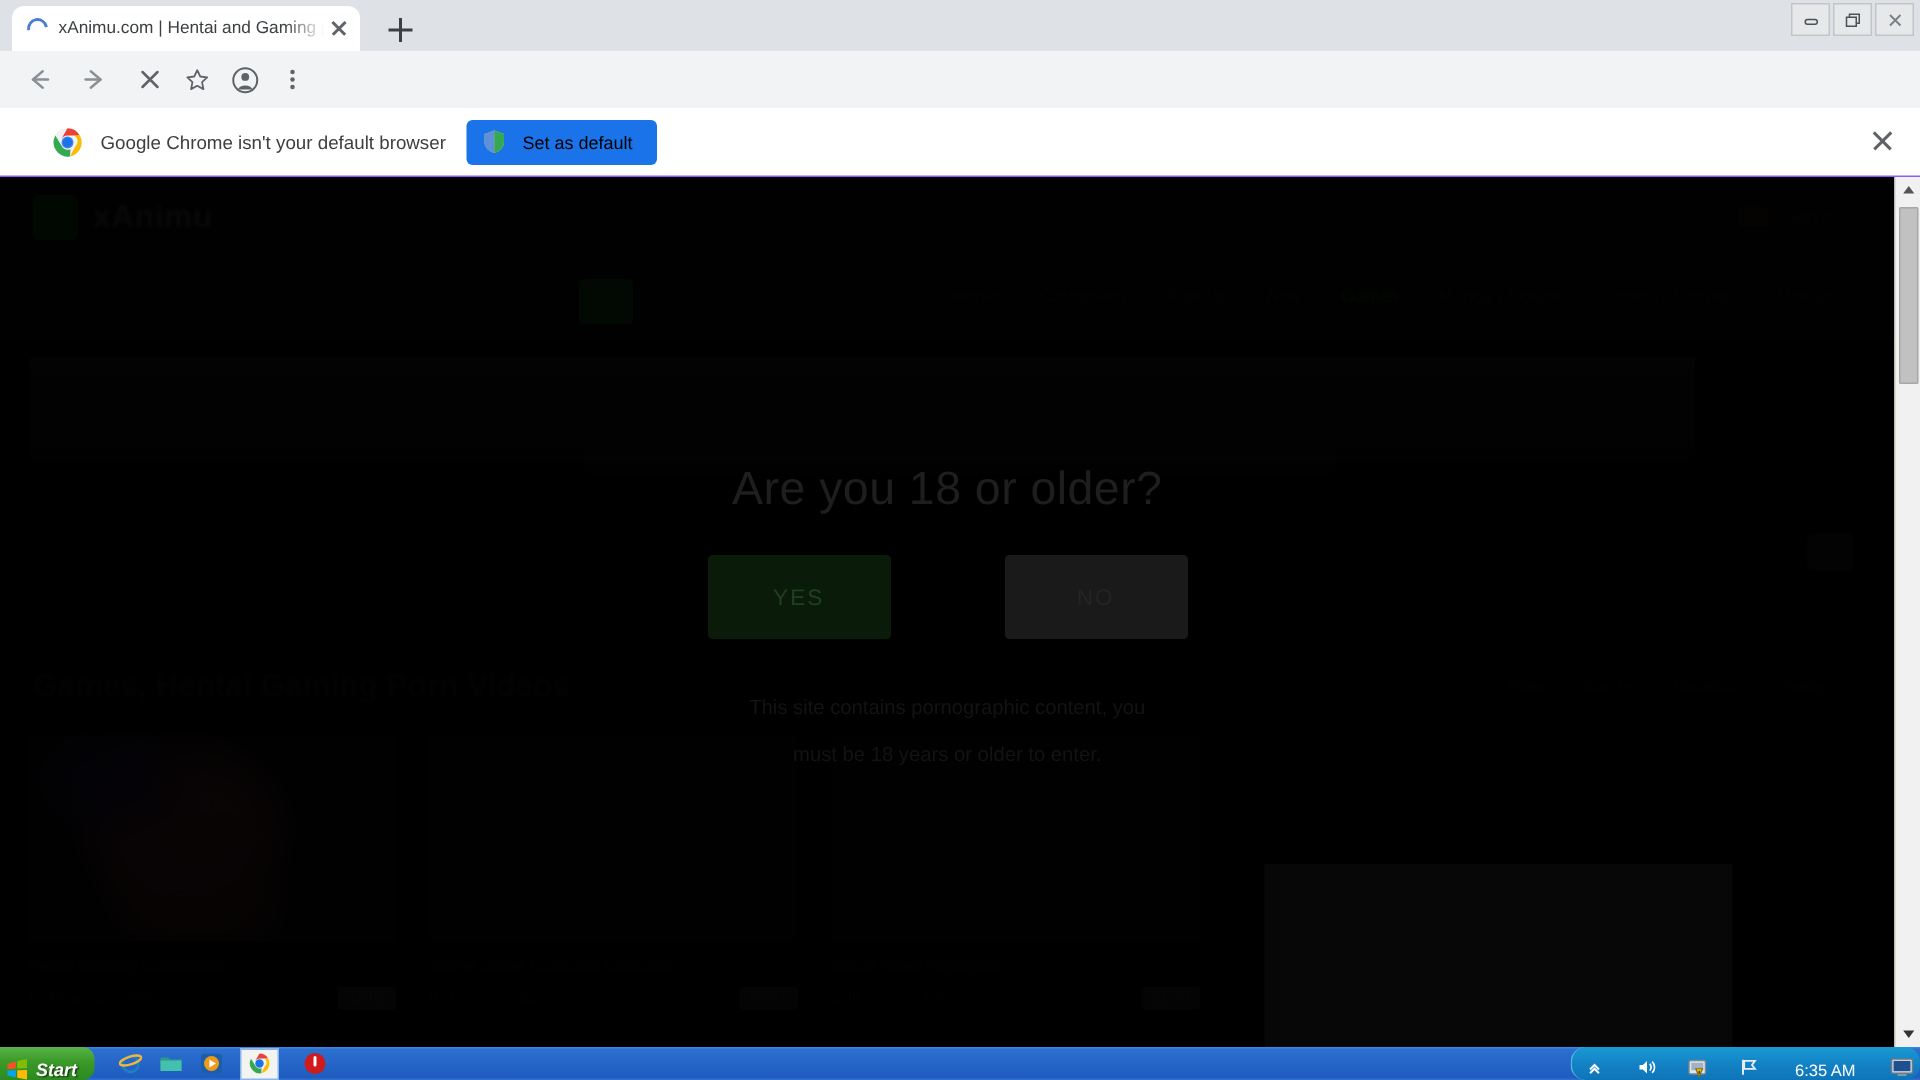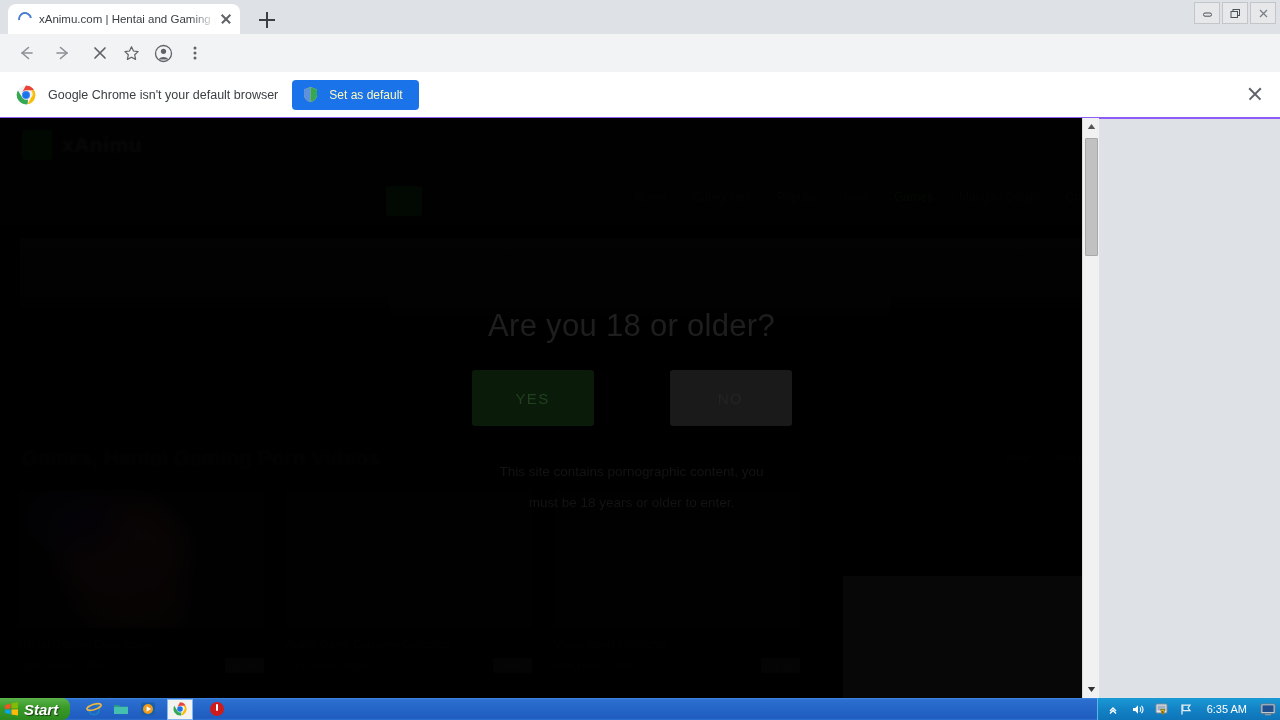--- a/index.html
+++ b/index.html
@@ -58,37 +58,37 @@
   .omnibox{
     flex:1 1 auto;height:26px;background:#fff;border-radius:13px;margin:0 8px 0 6px;
     display:flex;align-items:center;padding:0 12px;box-sizing:border-box;
   }
   .lock{margin-right:9px;flex:0 0 auto;}
   .url{font-size:12.5px;color:#202124;}
   .tbr-icon{width:30px;height:30px;display:flex;align-items:center;justify-content:center;margin-right:2px;}
   .tbr-icon.last{margin-right:8px;}
 
   
-  .infobar{position:relative;height:45px;background:#fff;border-bottom:2px solid #8b5cf6;
-           display:flex;align-items:center;}
+  .infobar{position:relative;height:45px;background:#fff;border-bottom:4px solid #8b5cf6;
+           display:flex;align-items:center;padding-left:19px;}
   .chrome-logo{width:20px;height:20px;margin-left:16px;margin-right:12px;border-radius:50%;position:relative;overflow:hidden;flex:0 0 auto;}
   .infobar-text{font-size:12.5px;color:#3c4043;}
   .setdefault{
-    margin-left:14px;height:30px;background:#1a73e8;border-radius:4px;color:#fef9c3;
+    margin-left:14px;height:30px;background:#1a73e8;border-radius:4px;color:#000000;
     display:flex;align-items:center;padding:0 16px 0 10px;font-size:12px;cursor:pointer;
   }
   .shield{width:17px;height:17px;margin-right:10px;flex:0 0 auto;}
   .infobar-close{position:absolute;right:17px;top:14px;width:16px;height:16px;}
   .infobar-close:before,.infobar-close:after{
     content:"";position:absolute;left:0;top:7px;width:16px;height:1.5px;background:#5f6368;}
   .infobar-close:before{transform:rotate(45deg);}
   .infobar-close:after{transform:rotate(-45deg);}
 
   
-  .viewport{position:absolute;left:0;top:118px;width:1099px;height:580px;background:#eab308;overflow:hidden;}
+  .viewport{position:absolute;left:0;top:118px;width:1280px;height:580px;background:#eab308;overflow:hidden;}
   .page{position:absolute;left:0;top:0;width:1263px;height:580px;background:#050505;overflow:hidden;}
 
   
   .site-header{position:absolute;left:0;top:0;width:1263px;height:58px;background:#0a0a0a;}
   .logo-wrap{position:absolute;left:22px;top:12px;display:flex;align-items:center;}
   .logo-mark{width:30px;height:30px;background:#0d3d12;border-radius:4px;}
   .logo-text{margin-left:10px;font-size:21px;font-weight:bold;color:#3a3a3a;letter-spacing:.5px;
              filter:blur(1.1px);}
   .hdr-right{position:absolute;right:40px;top:20px;display:flex;align-items:center;gap:10px;}
   .hdr-right .hr-badge{width:20px;height:13px;background:#241414;border-radius:2px;}
@@ -146,34 +146,34 @@
   .pagescroll{position:absolute;right:0;top:0;width:17px;height:580px;background:#f1f1f1;border-left:1px solid #dcdcdc;box-sizing:border-box;}
   .ps-arrow{width:17px;height:17px;display:flex;align-items:center;justify-content:center;background:#f1f1f1;}
   .ps-arrow.bottom{position:absolute;bottom:0;left:0;}
   .ps-thumb{position:absolute;left:2px;top:20px;width:13px;height:118px;background:#c1c1c1;border-radius:1px;border:1px solid #a8a8a8;box-sizing:border-box;}
 
   
   .taskbar{position:absolute;left:0;bottom:0;width:1280px;height:22px;
     background:linear-gradient(180deg,#3f8ae2 0%,#2b6fd0 8%,#1f5cc0 92%,#2f72cf 100%);
     display:flex;align-items:center;}
   .startbtn{
-    height:22px;display:flex;align-items:center;padding:0 12px 0 4px;
+    height:22px;display:flex;align-items:flex-end;padding:0 12px 0 4px;
     background:linear-gradient(180deg,#5bb34a 0%,#399a28 45%,#2c8a1f 100%);
-    border-radius:0 8px 8px 0;color:#fff;font-size:15px;font-weight:bold;
+    border-radius:0 8px 8px 0;color:#fff;font-size:12px;font-weight:bold;
     font-style:italic;text-shadow:1px 1px 1px rgba(0,0,0,.6);
   }
   .start-flag{width:15px;height:14px;margin-right:5px;position:relative;}
   .qlaunch{display:flex;align-items:center;gap:11px;margin-left:16px;}
   .ql{width:16px;height:16px;position:relative;}
   .taskbtn{margin-left:11px;width:24px;height:19px;border:1px solid #86b6ef;
            background:#f3f3f0;display:flex;align-items:center;justify-content:center;}
-  .tray{position:absolute;right:0;top:0;height:22px;display:flex;align-items:center;gap:9px;
+  .tray{position:absolute;right:0;top:0;height:22px;display:flex;align-items:flex-end;gap:19px;
         padding:0 5px 0 9px;
         background:linear-gradient(180deg,#1a9ad4 0%,#1383c6 50%,#0e74b8 100%);
-        border-left:1px solid #55b8ea;}
+        border-left:1px solid #55b8ea;border-radius:10px;}
   .tray-time{font-size:11px;color:#fff;margin:0 4px;}
   .tray-ic{width:15px;height:15px;position:relative;}
 </style>
 </head>
 <body>
 
 <div id="screen">
 
   <div class="chrome-window">
 

